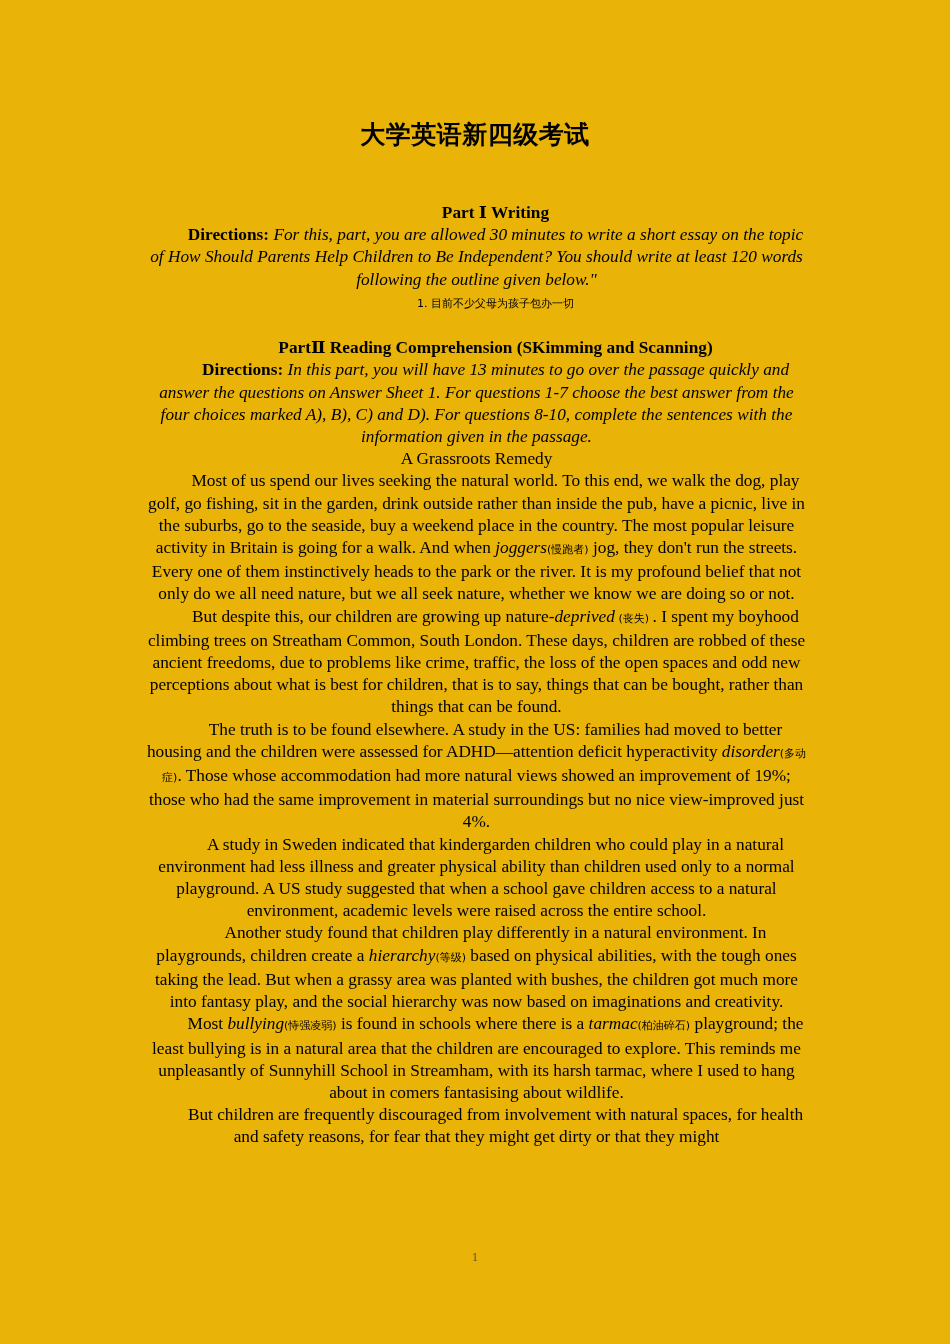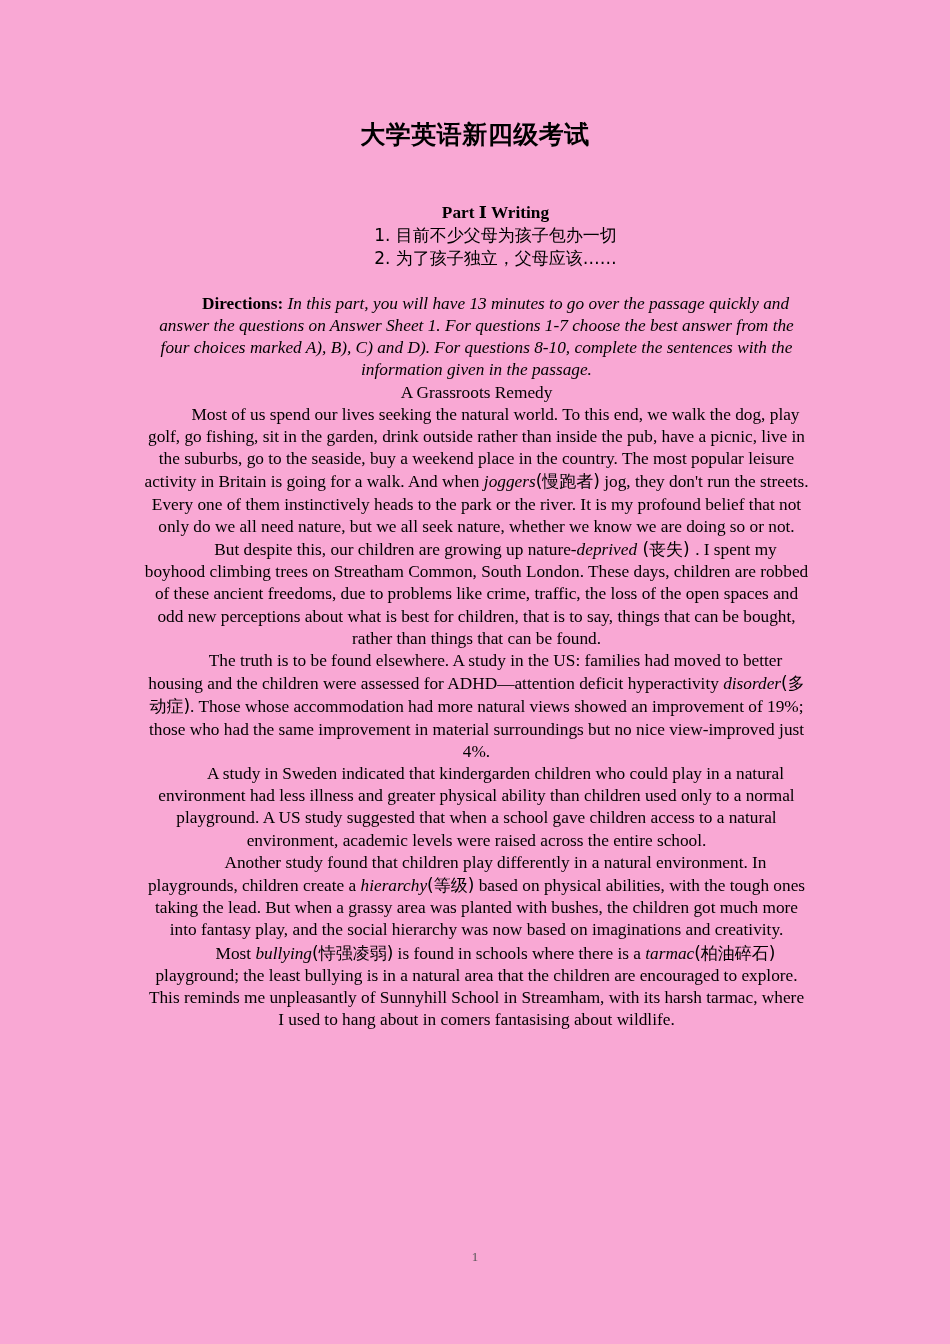--- a/index.html
+++ b/index.html
@@ -1,67 +1,69 @@
 <!DOCTYPE html>
 <html><head>
 <meta charset="utf-8">
 <style>
   html, body { margin: 0; padding: 0; background: #ffffff; }
   body { width: 950px; height: 1344px; position: relative; overflow: hidden; }
   .page {
     position: absolute; left: 0; top: 0; width: 950px; height: 1344px;
-    background: #f9a8d4; color: #000000;
+    background: #eab308; color: #000000;
     font-family: "Liberation Serif", "DejaVu Serif", serif;
   }
   .doc-title {
     position: absolute; left: 0; top: 117px; width: 950px; text-align: center;
     font-family: "DejaVu Sans", "Liberation Sans", sans-serif;
     font-weight: bold; font-size: 25px; line-height: 36px; letter-spacing: 0.5px;
   }
   .body {
     position: absolute; left: 144px; top: 202px; width: 665px;
     font-size: 17.3px; line-height: 22.2px;
   }
   .p { margin: 0; text-indent: 38px; text-align: center; }
   .bold { font-weight: bold; }
   .ital { font-style: italic; }
   .center { text-indent: 0; font-weight: normal; }
   .spacer { height: 22.2px; }
-  .cn { font-family: "DejaVu Sans", sans-serif; font-size: 17px; margin-top: 48px; }
+  .cn { font-family: "DejaVu Sans", sans-serif; font-size: 11px; margin-top: 48px; }
   .page-number {
     position: absolute; left: 0; top: 1249px; width: 950px; text-align: center;
     font-size: 13px; color: #555555;
   }
 </style>
 </head>
 <body>
 
 <div class="page">
 
   <div class="doc-title">大学英语新四级考试</div>
 
   <div class="body">
 
     <p class="p bold">Part Ⅰ Writing</p>
+    <p class="p"><span class="bold">Directions:</span><span class="ital"> For this, part, you are allowed 30 minutes to write a short essay on the topic of How Should Parents Help Children to Be Independent? You should write at least 120 words following the outline given below."</span></p>
     <p class="p cn-line"><span class="cn">1. 目前不少父母为孩子包办一切</span></p>
-    <p class="p cn-line"><span class="cn">2. 为了孩子独立，父母应该……</span></p>
 
     <div class="spacer"></div>
 
+    <p class="p bold">PartⅡ Reading Comprehension (SKimming and Scanning)</p>
     <p class="p"><span class="bold">Directions:</span><span class="ital"> In this part, you will have 13 minutes to go over the passage quickly and answer the questions on Answer Sheet 1. For questions 1-7 choose the best answer from the four choices marked A), B), C) and D). For questions 8-10, complete the sentences with the information given in the passage.</span></p>
     <p class="p center">A Grassroots Remedy</p>
 
     <p class="p"><span>Most of us spend our lives seeking the natural world. To this end, we walk the dog, play golf, go fishing, sit in the garden, drink outside rather than inside the pub, have a picnic, live in the suburbs, go to the seaside, buy a weekend place in the country. The most popular leisure activity in Britain is going for a walk. And when </span><span class="ital">joggers</span><span class="cn">(慢跑者)</span><span> jog, they don't run the streets. Every one of them instinctively heads to the park or the river. It is my profound belief that not only do we all need nature, but we all seek nature, whether we know we are doing so or not.</span></p>
 
     <p class="p"><span>But despite this, our children are growing up nature-</span><span class="ital">deprived</span><span class="cn"> (丧失) </span><span>. I spent my boyhood climbing trees on Streatham Common, South London. These days, children are robbed of these ancient freedoms, due to problems like crime, traffic, the loss of the open spaces and odd new perceptions about what is best for children, that is to say, things that can be bought, rather than things that can be found.</span></p>
 
     <p class="p"><span>The truth is to be found elsewhere. A study in the US: families had moved to better housing and the children were assessed for ADHD—attention deficit hyperactivity </span><span class="ital">disorder</span><span class="cn">(多动症)</span><span>. Those whose accommodation had more natural views showed an improvement of 19%; those who had the same improvement in material surroundings but no nice view-improved just 4%.</span></p>
 
     <p class="p"><span>A study in Sweden indicated that kindergarden children who could play in a natural environment had less illness and greater physical ability than children used only to a normal playground. A US study suggested that when a school gave children access to a natural environment, academic levels were raised across the entire school.</span></p>
 
     <p class="p"><span>Another study found that children play differently in a natural environment. In playgrounds, children create a </span><span class="ital">hierarchy</span><span class="cn">(等级)</span><span> based on physical abilities, with the tough ones taking the lead. But when a grassy area was planted with bushes, the children got much more into fantasy play, and the social hierarchy was now based on imaginations and creativity.</span></p>
 
     <p class="p"><span>Most </span><span class="ital">bullying</span><span class="cn">(恃强凌弱)</span><span> is found in schools where there is a </span><span class="ital">tarmac</span><span class="cn">(柏油碎石)</span><span> playground; the least bullying is in a natural area that the children are encouraged to explore. This reminds me unpleasantly of Sunnyhill School in Streamham, with its harsh tarmac, where I used to hang about in comers fantasising about wildlife.</span></p>
 
+    <p class="p"><span>But children are frequently discouraged from involvement with natural spaces, for health and safety reasons, for fear that they might get dirty or that they might</span></p>
   </div>
 
   <div class="page-number">1</div>
 </div>
 
 </body></html>

